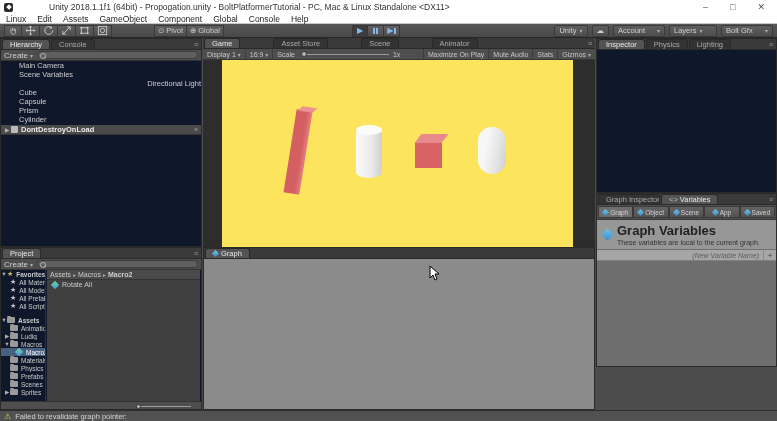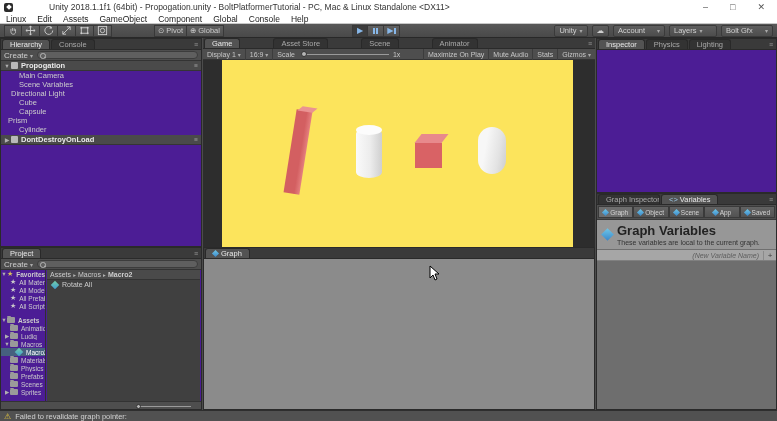--- a/index.html
+++ b/index.html
@@ -20,21 +20,21 @@
   .toolbtn + .toolbtn { border-left:none; }
   .toolbtn.pressed { background:#3c3c3c; }
   .playicon { color:#87b7e8; font-size:8px; line-height:8px; }
   .pausebars { display:flex; gap:1.5px; }
   .pausebars i { width:2px; height:6px; background:#87b7e8; }
   .stepbar { width:1.5px; height:6px; background:#87b7e8; margin-left:1px; }
   .ddbtn { height:12px; border:1px solid #3a3a3a; border-radius:2px; background:linear-gradient(#5e5e5e,#4d4d4d); color:#cfcfcf; font-size:7.5px; display:flex; align-items:center; gap:3px; padding:0 4px; margin-left:4px; }
   .caret { font-size:6px; color:#aaa; }
 
   
-  .panel { background:#4c1d95; border:1px solid #2a2a2a; }
+  .panel { background:#0f172a; border:1px solid #2a2a2a; }
   .tabbar { height:11px; background:#3a3a3a; border-bottom:1px solid #2a2a2a; display:flex; align-items:flex-end; padding-left:1px; position:relative; }
   .tab { height:10px; display:flex; align-items:center; padding:0 7px; font-size:7.5px; color:#a9a9a9; background:#333333; border:1px solid #292929; border-bottom:none; border-radius:3px 3px 0 0; margin-right:1px; white-space:nowrap; overflow:hidden; }
   .tab.active { background:#535353; color:#e8e8e8; }
   .panelmenu { position:absolute; right:3px; top:2px; color:#999; font-size:7px; }
   .subbar { height:11px; background:#4e4e4e; border-bottom:1px solid #333; display:flex; align-items:center; padding:0 3px; gap:4px; }
   .searchpill { flex:1; height:8px; background:#5f5f5f; border-radius:4px; border:1px solid #3c3c3c; position:relative; }
   .mag { position:absolute; left:2px; top:1px; width:5px; height:5px; }
   .mag::before { content:""; position:absolute; left:0; top:0; width:3.5px; height:3.5px; border:1px solid #b5b5b5; border-radius:50%; }
   .mag::after { content:""; position:absolute; left:3.5px; top:3.5px; width:2px; height:1px; background:#b5b5b5; transform:rotate(45deg); }
 
@@ -208,42 +208,36 @@
     </div>
     <div class="subbar">
       <span style="display:flex; gap:2px; align-items:center;">
         <span>Create</span>
           <span class="caret">▾</span>
       </span>
       <span class="searchpill">
           <span class="mag"></span>
         </span>
     </div>
-    <div class="row scene-row" style="padding-left:2px;">
-      <span class="arrow">▼</span>
-      <span class="sceneicon"></span>
-      <span>Propogation</span>
-      <span style="margin-left:auto; margin-right:3px; color:#9a9a9a; font-size:6.5px;">≡</span>
-    </div>
     <div class="row" style="padding-left:18px;">
         <span>Main Camera</span>
       </div>
     <div class="row" style="padding-left:18px;">
         <span>Scene Variables</span>
       </div>
-    <div class="row" style="padding-left:10px;">
+    <div class="row" style="padding-left:10px;justify-content:flex-end;">
         <span>Directional Light</span>
       </div>
     <div class="row" style="padding-left:18px;">
         <span>Cube</span>
       </div>
     <div class="row" style="padding-left:18px;">
         <span>Capsule</span>
       </div>
-    <div class="row" style="padding-left:7px;">
+    <div class="row" style="padding-left:18px;">
         <span>Prism</span>
       </div>
     <div class="row" style="padding-left:18px;">
         <span>Cylinder</span>
       </div>
     <div class="row scene-row" style="padding-left:2px; margin-top:1px;">
       <span class="arrow">▶</span>
       <span class="sceneicon"></span>
       <span>DontDestroyOnLoad</span>
       <span style="margin-left:auto; margin-right:3px; color:#9a9a9a; font-size:6.5px;">≡</span>
@@ -330,21 +324,21 @@
       <div class="tab">
           <span>Physics</span>
         </div>
       <div class="tab">
           <span>Lighting</span>
         </div>
       <span class="panelmenu">≡</span>
     </div>
   </div>
 
-  <div class="p panel" style="left:596px; top:193px; width:181px; height:217px; background:#6e6e6e;">
+  <div class="p panel" style="left:596px; top:193px; width:181px; height:174px; background:#6e6e6e;">
     <div class="tabbar">
       <div class="tab" style="max-width:62px;">
           <span>Graph Inspector</span>
         </div>
       <div class="tab active">
         <span style="color:#9ecbe8; margin-right:2px;">&lt;&gt;</span>
         <span>Variables</span>
       </div>
       <span class="panelmenu">≡</span>
     </div>

